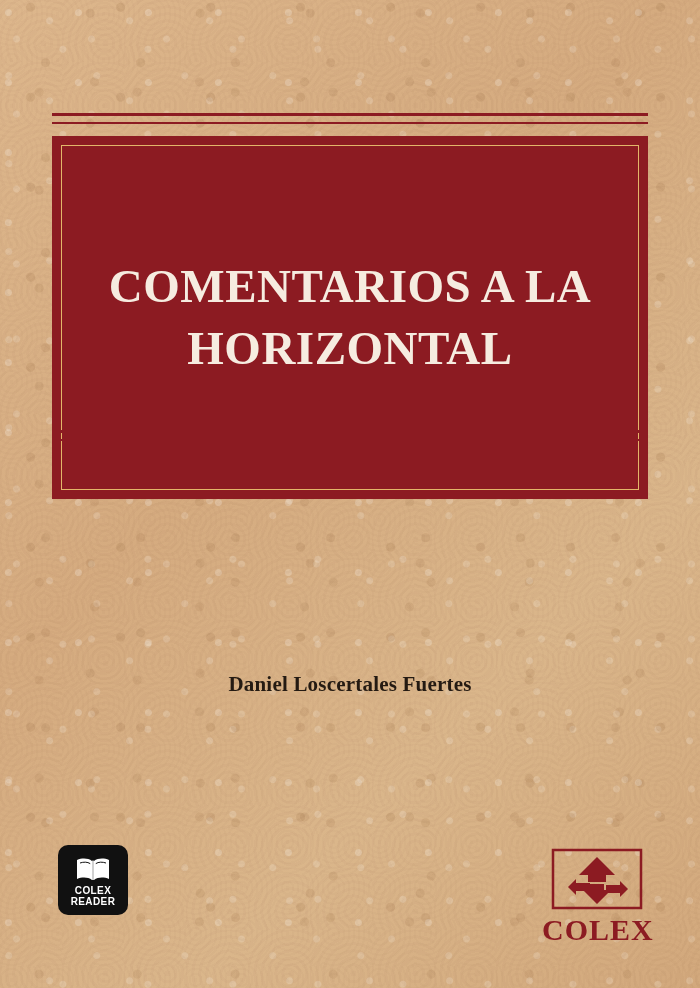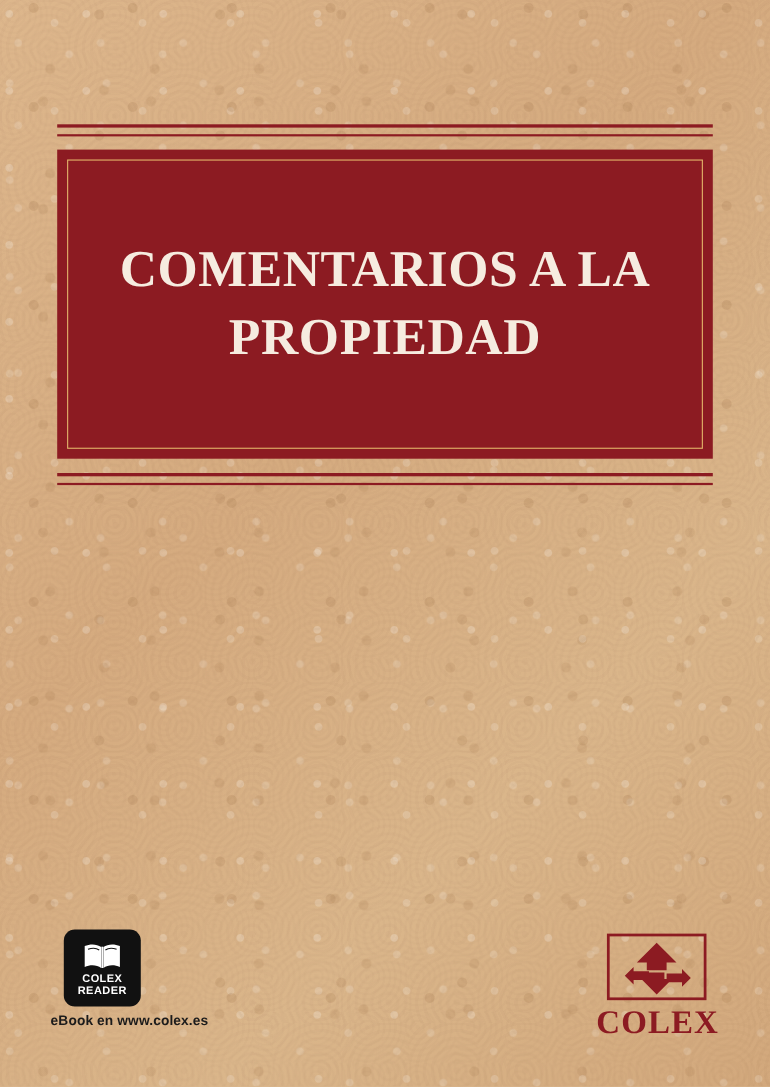--- a/index.html
+++ b/index.html
@@ -65,21 +65,21 @@
   .rule-top-2 { top: 122px; }
 
   .rule-bottom-1 { top: 430px; }
   .rule-bottom-2 { top: 439px; }
 
   .title-box {
     position: absolute;
     left: 52px;
     top: 136px;
     width: 596px;
-    height: 281px;
+    height: 363px;
     background: #8c1b22;
     box-sizing: border-box;
     padding: 9px;
   }
   .title-inner {
     width: 100%;
     height: 100%;
     border: 1.5px solid #e3b66a;
     box-sizing: border-box;
     display: flex;
@@ -195,46 +195,46 @@
 
 <div class="cover">
   <div class="grain"></div>
 
   <div class="rule rule-top-1"></div>
   <div class="rule thin rule-top-2"></div>
 
   <div class="title-box">
     <div class="title-inner">
       <div class="title-line">COMENTARIOS A LA</div>
-      <div class="title-line">PROPIEDAD</div>
+      <div class="title-line">HORIZONTAL</div>
     </div>
   </div>
 
   <div class="rule rule-bottom-1"></div>
   <div class="rule thin rule-bottom-2"></div>
 
 
+  <div class="author">Daniel Loscertales Fuertes</div>
 
   <div class="reader-badge">
     <span class="bookicon">
       <svg viewBox="0 0 36 25" width="36" height="25" aria-hidden="true">
         <path d="M2 3 C7 1, 13 1, 17 4 L17 23 C13 20, 7 20, 2 22 Z" fill="#ffffff"></path>
         <path d="M34 3 C29 1, 23 1, 19 4 L19 23 C23 20, 29 20, 34 22 Z" fill="#ffffff"></path>
         <rect x="17.2" y="3.6" width="1.6" height="19.4" fill="#ffffff"></rect>
         <path d="M5 6 C8.5 4.8, 12.5 4.8, 15.2 6.6" stroke="#111111" stroke-width="1" fill="none"></path>
         <path d="M31 6 C27.5 4.8, 23.5 4.8, 20.8 6.6" stroke="#111111" stroke-width="1" fill="none"></path>
       </svg>
     </span>
     <div class="brand">
       <div>COLEX</div>
       <div>READER</div>
     </div>
   </div>
 
-  <div class="reader-url">eBook en www.colex.es</div>
 
   <div class="colex-logo">
     <span class="colex-mark">
       <svg viewBox="0 0 92 62" width="92" height="62" aria-hidden="true">
         <rect x="2" y="2" width="88" height="58" fill="none" stroke="#8c1b22" stroke-width="2.5"></rect>
         <path d="M46 9 L64 27 L55 27 L55 34 L37 34 L37 27 L28 27 Z" fill="#8c1b22"></path>
         <path d="M30 30 L38 38 L34 38 L34 52 L26 52 L26 38 L22 38 Z" fill="#8c1b22" transform="rotate(-90 28 41)"></path>
         <path d="M66 30 L74 38 L70 38 L70 52 L62 52 L62 38 L58 38 Z" fill="#8c1b22" transform="rotate(90 66 41)"></path>
         <path d="M46 56 L60 42 L53 42 L53 36 L39 36 L39 42 L32 42 Z" fill="#8c1b22"></path>
       </svg>

